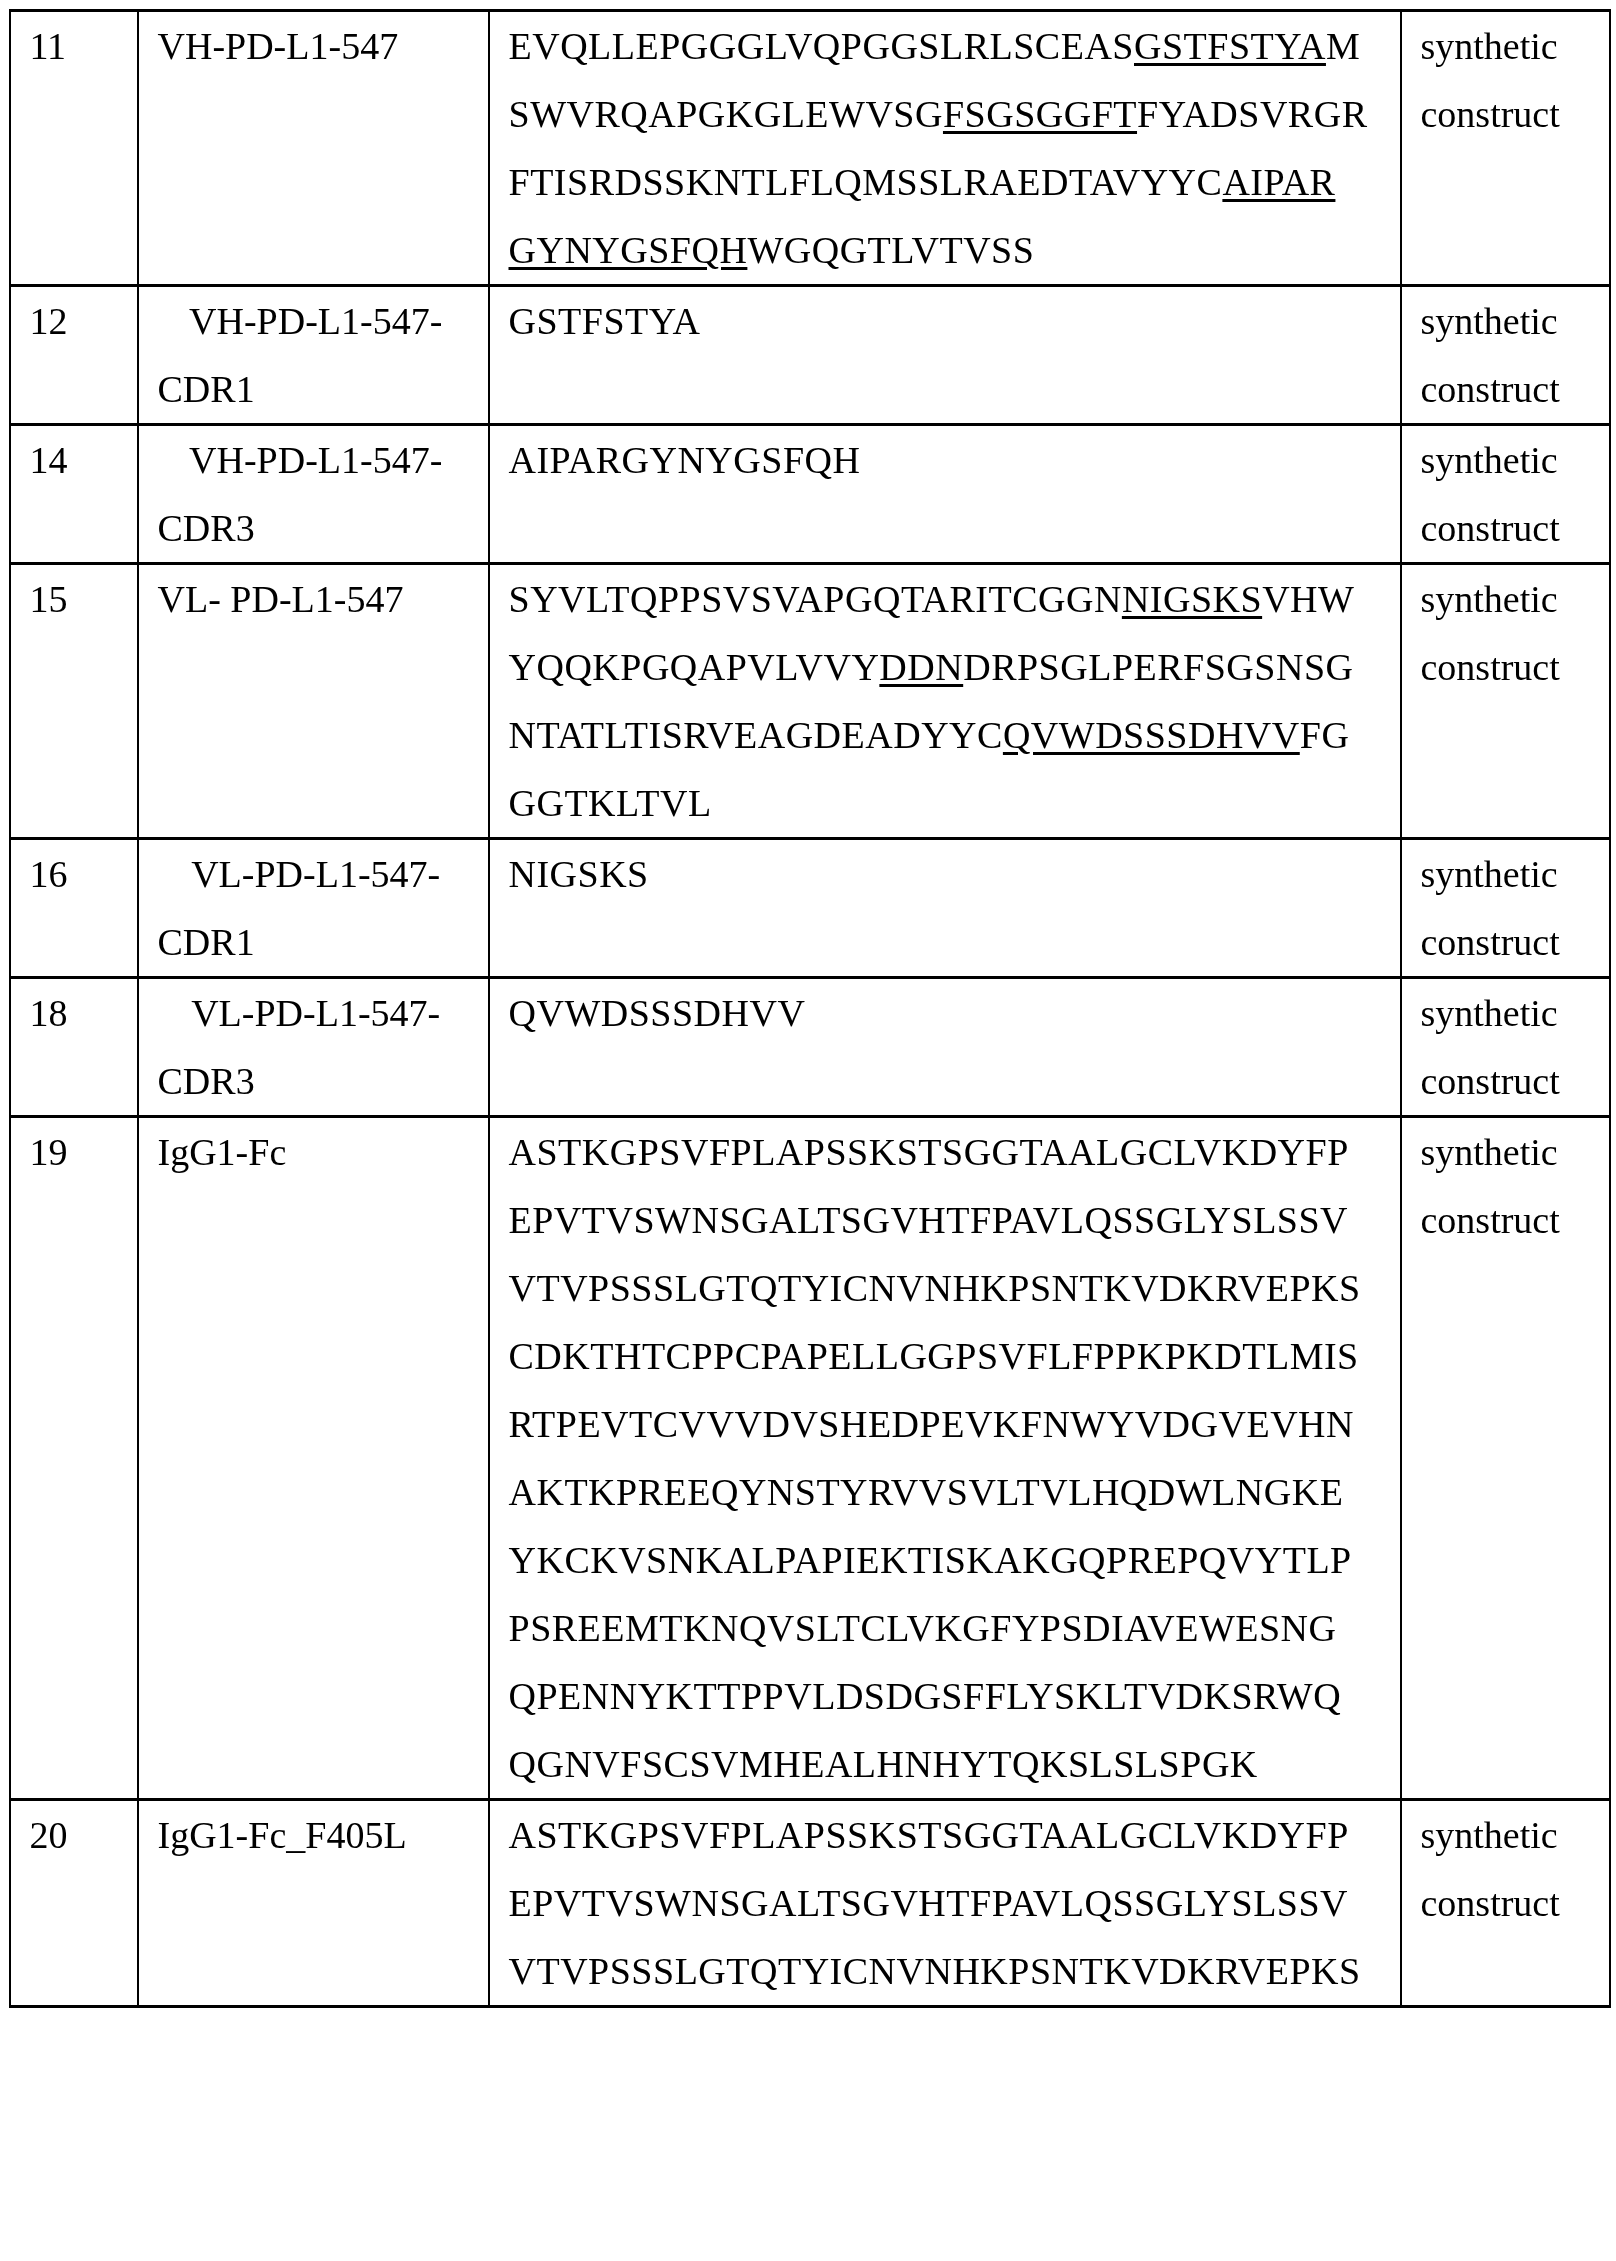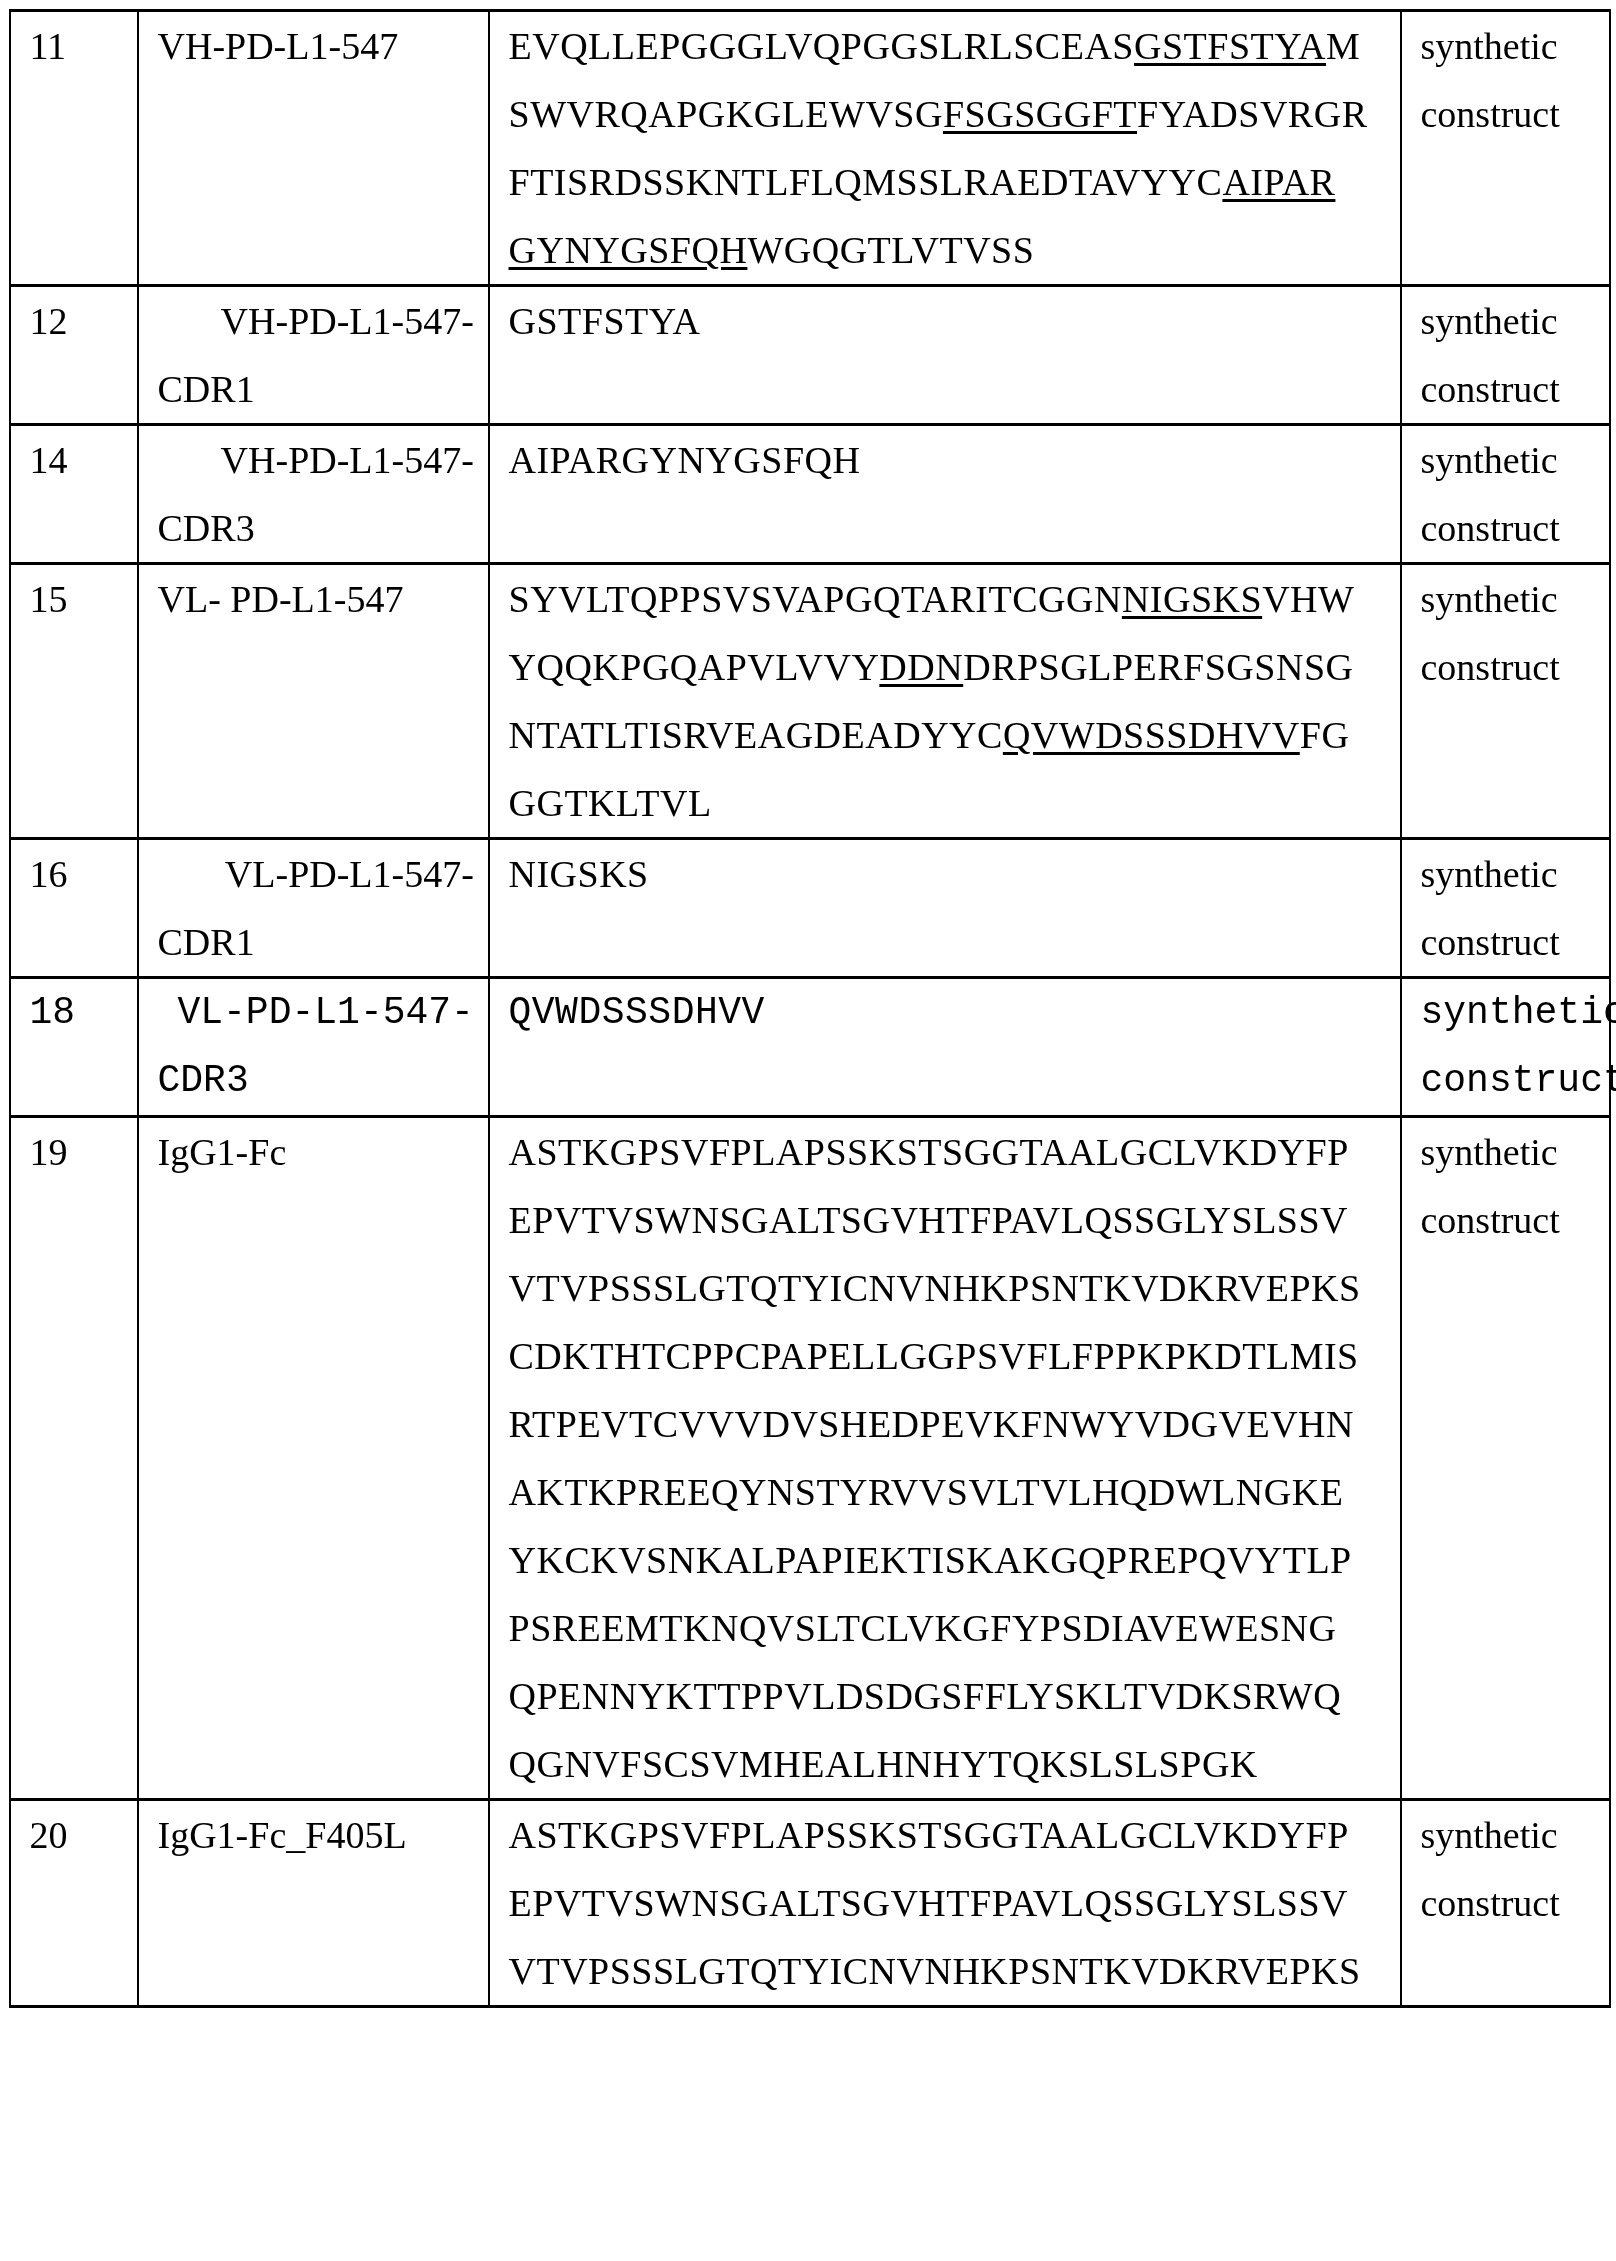--- a/index.html
+++ b/index.html
@@ -41,21 +41,21 @@
 
   .cell-name {
     padding-right: 13.6px !important;
   }
   .name-line {
     display: block;
     white-space: nowrap;
   }
   .name-line.just {
     display: flex;
-    justify-content: flex-end;
+    justify-content: center;
   }
   .seq-line {
     display: block;
     white-space: nowrap;
     letter-spacing: 0.5px;
   }
   .seq-line u {
     text-decoration: underline;
     text-decoration-thickness: 2.6px;
     text-underline-offset: 4.3px;
@@ -162,21 +162,21 @@
           <span class="name-line"><span>CDR1</span></span>
         </td>
     <td class="cell-seq">
           <span class="seq-line"><span>NIGSKS</span><u></u><span></span></span>
         </td>
     <td class="cell-org">
           <span class="org-line">synthetic</span>
           <span class="org-line">construct</span>
         </td>
   </tr>
-      <tr style="height: 136px; font-family: Liberation Mono, monospace;">
+      <tr style="height: 136px;">
     <td class="cell-id">
       <span class="org-line">18</span>
     </td>
     <td class="cell-name">
           <span class="name-line just">
             <span>VL-</span>
             <span>PD-L1-547-</span>
           </span>
           <span class="name-line"><span>CDR3</span></span>
         </td>

